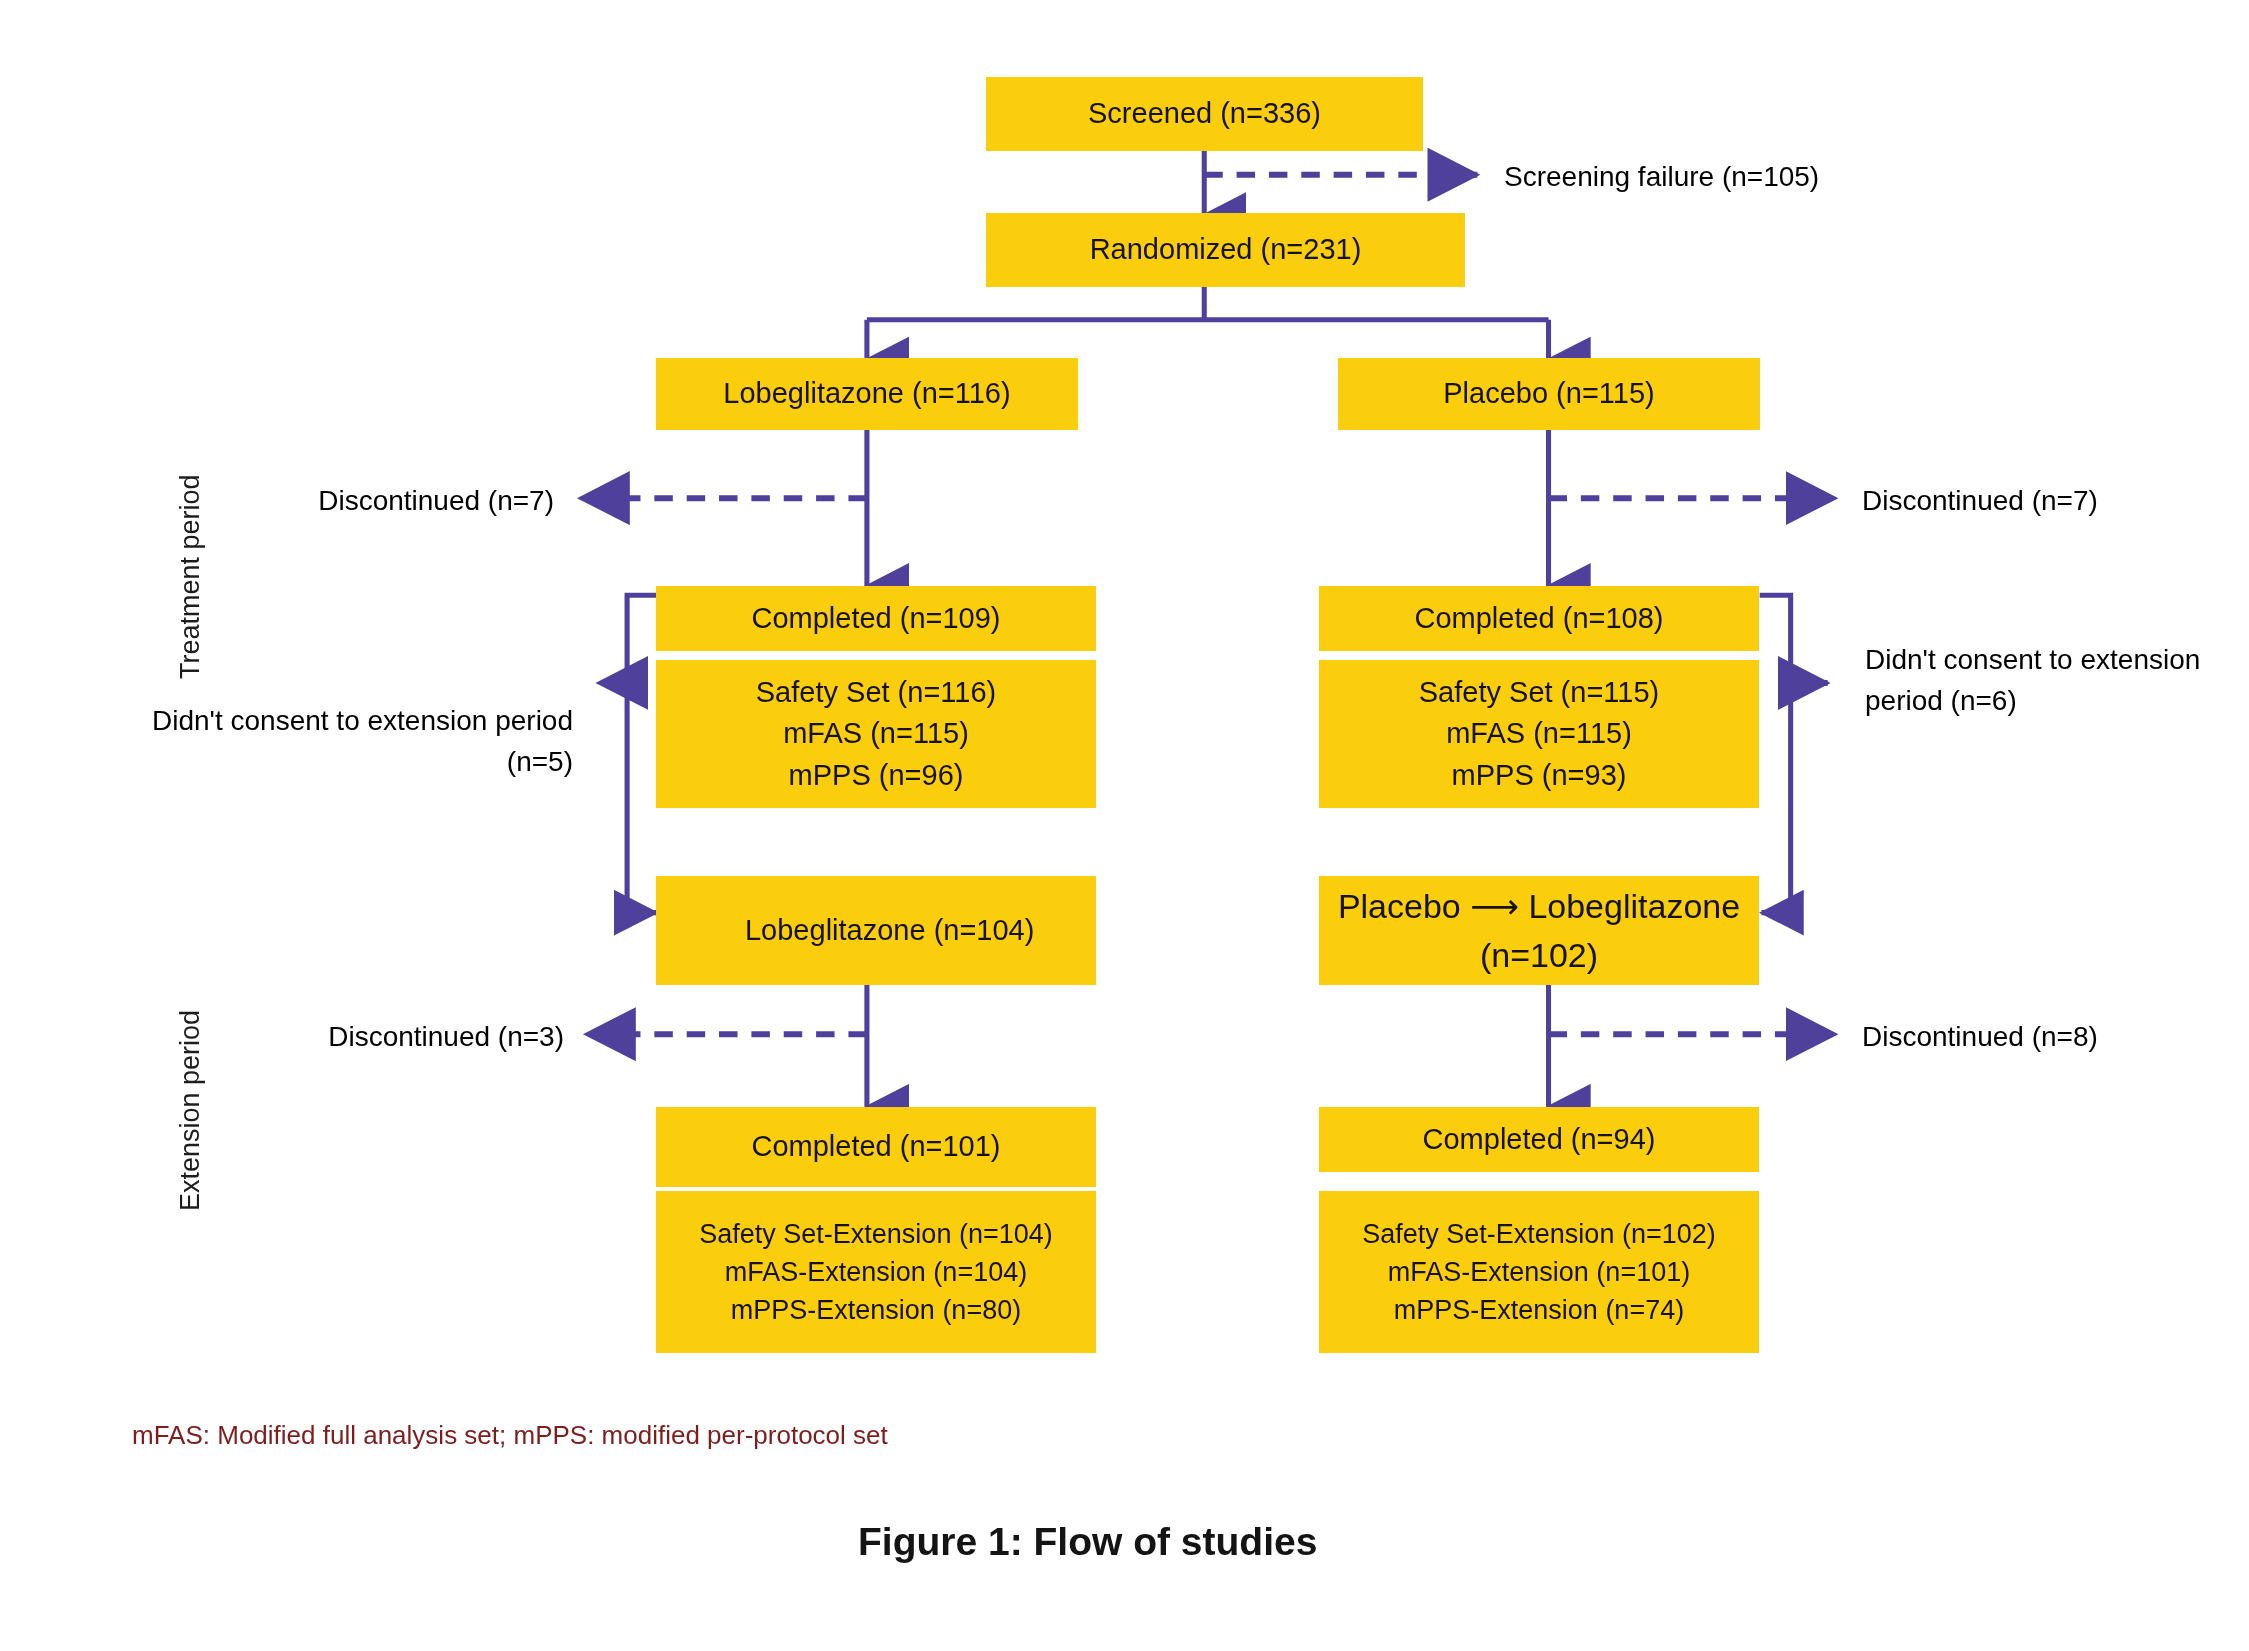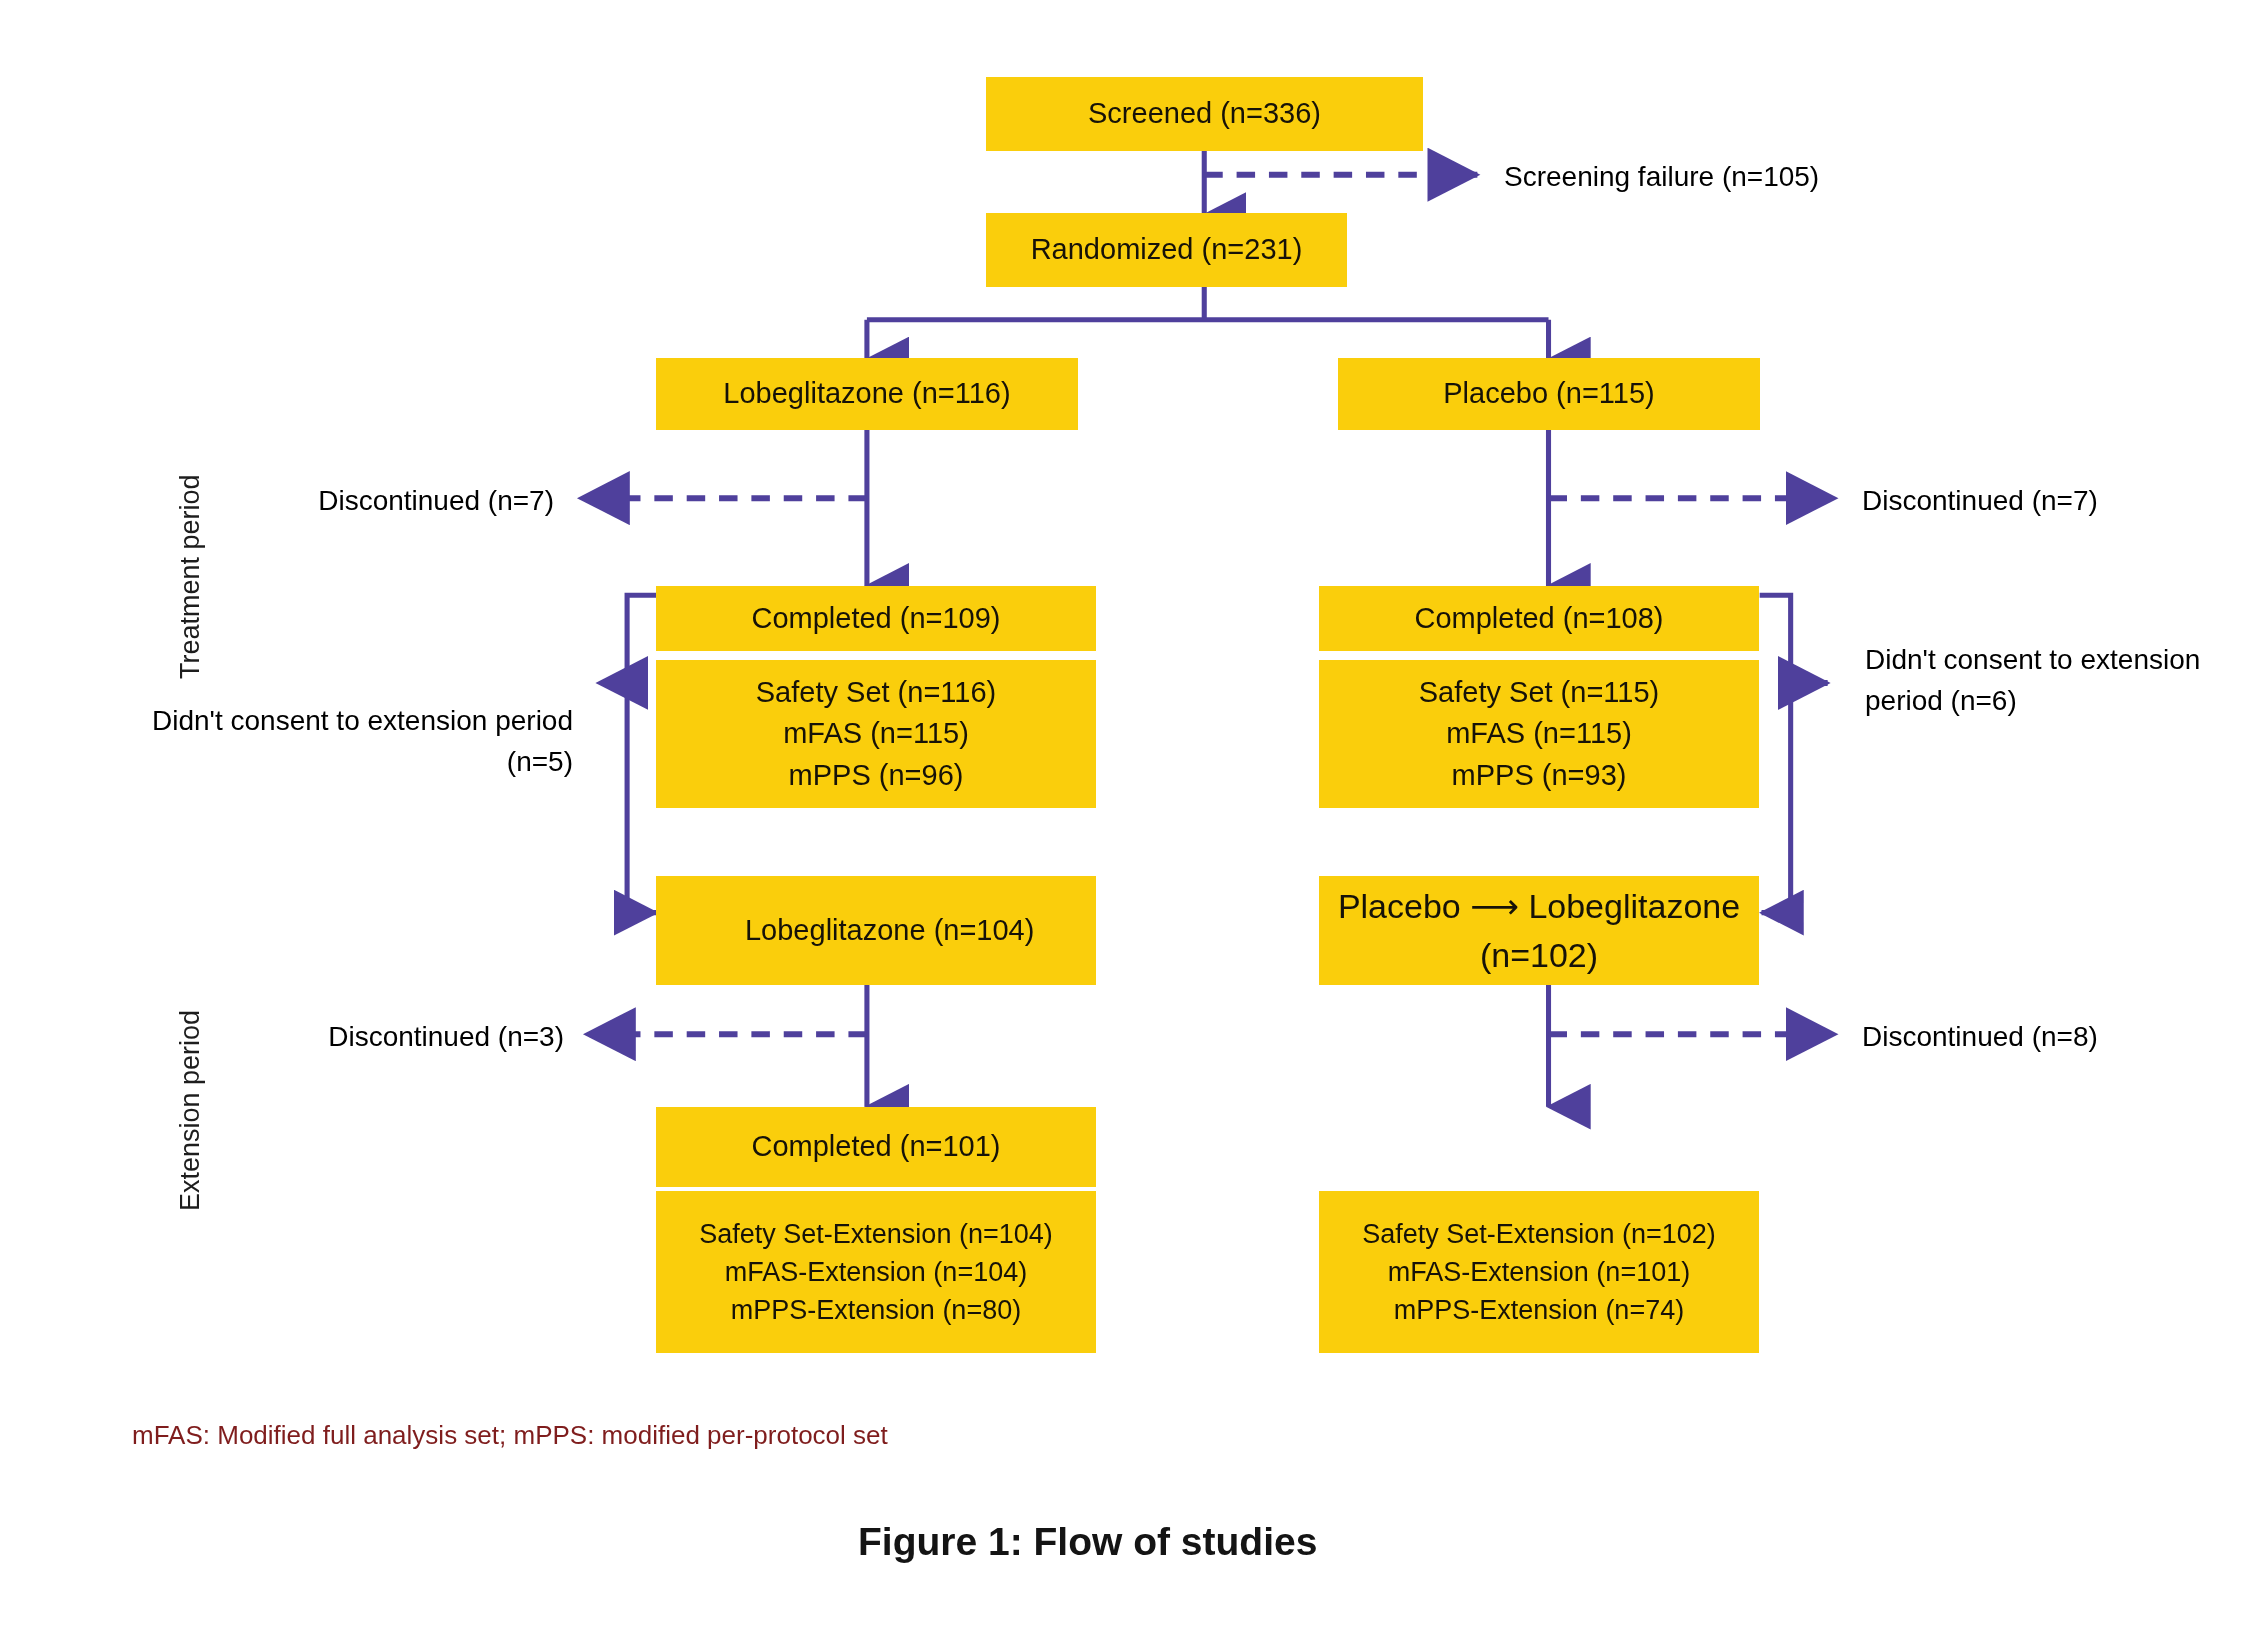--- a/index.html
+++ b/index.html
@@ -126,21 +126,21 @@
     <path d="M1876,2238 L1268,2238" stroke="#4F409C" stroke-width="13" fill="none" stroke-dasharray="40,30" marker-end="url(#ar-left)"></path>
 
     <path d="M3351,2130 L3351,2395" stroke="#4F409C" stroke-width="11" fill="none" marker-end="url(#ar-down)"></path>
     <path d="M3351,2238 L3972,2238" stroke="#4F409C" stroke-width="13" fill="none" stroke-dasharray="40,30" marker-end="url(#ar-right)"></path>
   </svg>
 
   <div class="box" style="left:986px; top:77px; width:437px; height:74px;">
     <span class="ln">Screened (n=336)</span>
   </div>
 
-  <div class="box" style="left:986px; top:213px; width:361px; height:74px;">
+  <div class="box" style="left:986px; top:213px; width:479px; height:74px;">
     <span class="ln">Randomized (n=231)</span>
   </div>
 
   <div class="box" style="left:656px; top:358px; width:422px; height:72px;">
     <span class="ln">Lobeglitazone (n=116)</span>
   </div>
 
   <div class="box" style="left:1338px; top:358px; width:422px; height:72px;">
     <span class="ln">Placebo (n=115)</span>
   </div>
@@ -171,20 +171,23 @@
 
   <div class="box" style="left:1319px; top:876px; width:440px; height:109px; font-size:34px;">
     <span class="ln">Placebo ⟶ Lobeglitazone</span>
     <span class="ln">(n=102)</span>
   </div>
 
   <div class="box" style="left:656px; top:1107px; width:440px; height:80px;">
     <span class="ln">Completed (n=101)</span>
   </div>
 
+  <div class="box" style="left:1319px; top:1107px; width:440px; height:65px;">
+    <span class="ln">Completed (n=94)</span>
+  </div>
 
   <div class="box" style="left:656px; top:1191px; width:440px; height:162px; font-size:27px;">
     <span class="ln">Safety Set-Extension (n=104)</span>
     <span class="ln">mFAS-Extension (n=104)</span>
     <span class="ln">mPPS-Extension (n=80)</span>
   </div>
 
   <div class="box" style="left:1319px; top:1191px; width:440px; height:162px; font-size:27px;">
     <span class="ln">Safety Set-Extension (n=102)</span>
     <span class="ln">mFAS-Extension (n=101)</span>

